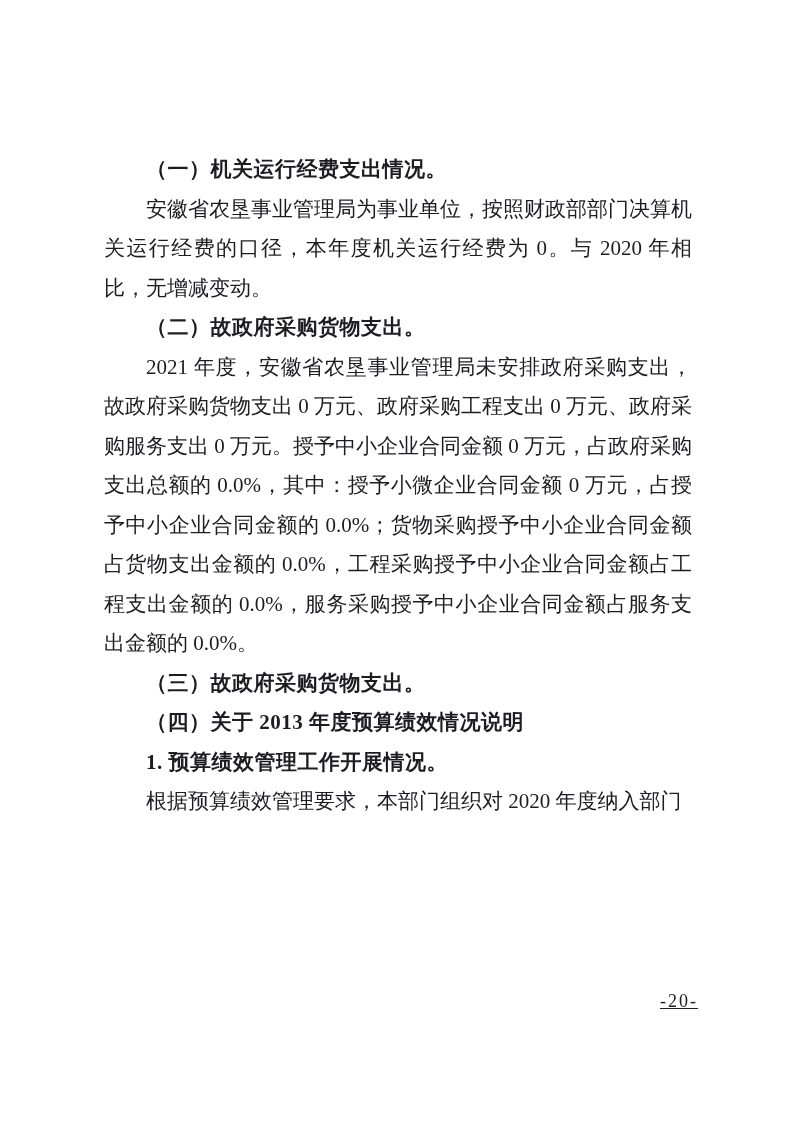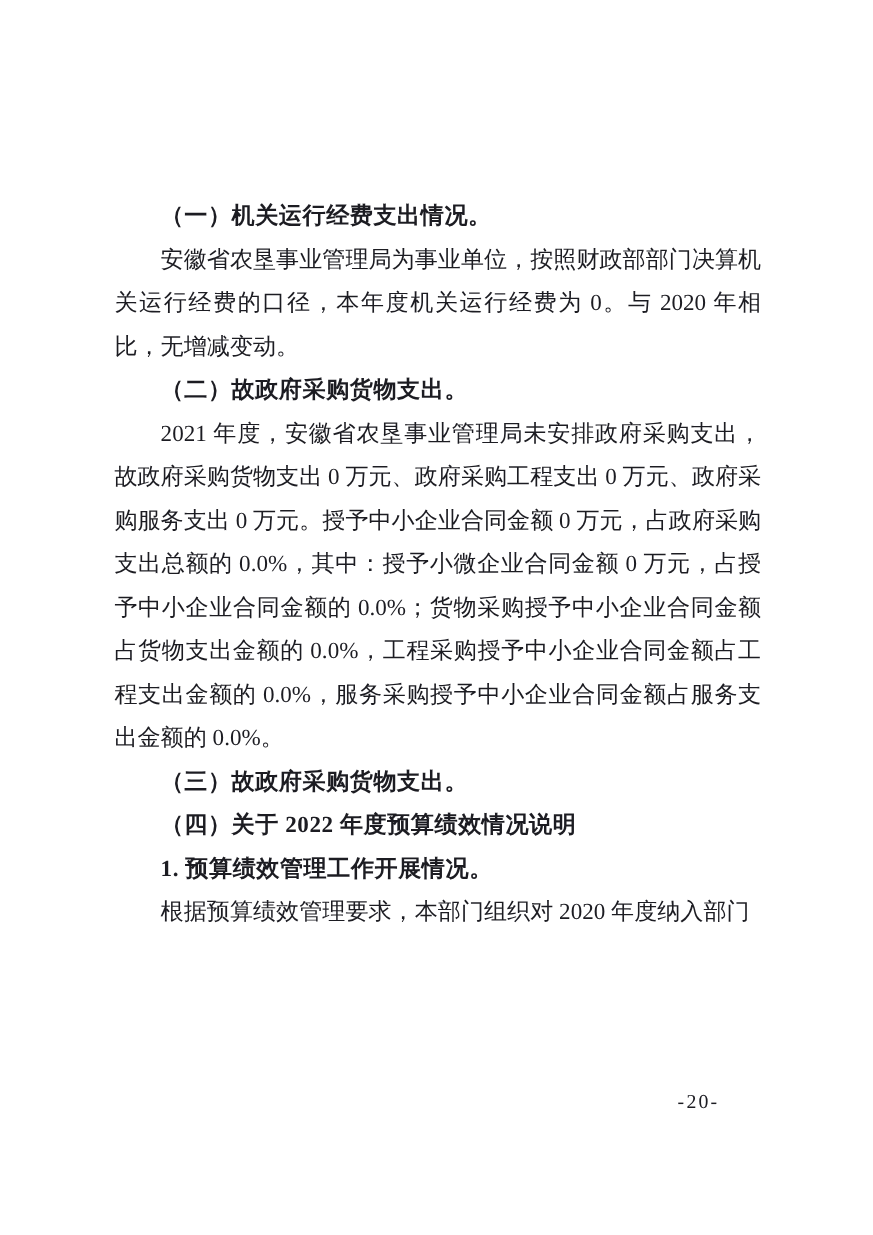--- a/index.html
+++ b/index.html
@@ -14,53 +14,53 @@
     background: #ffffff;
     overflow: hidden;
     font-family: "Liberation Serif", "DejaVu Serif", serif;
     color: #1c1c22;
   }
   .content {
     position: absolute;
     left: 104px;
     top: 150px;
     width: 588px;
-    margin-top: 27px;
   }
   .content p {
     margin: 0;
     font-size: 21px;
     line-height: 39.5px;
     text-indent: 2em;
     text-align: justify;
     word-break: break-all;
   }
   .content p.heading {
     font-weight: bold;
     text-align: left;
     letter-spacing: 0.5px;
   }
   .page-number {
     position: absolute;
-    left: 616px;
+    left: 660px;
     top: 991px;
     font-size: 18px;
     letter-spacing: 2px;
     color: #1c1c22;
     font-family: "Liberation Serif", "DejaVu Serif", serif;
+    text-decoration: underline;
   }
 </style>
 </head>
 <body>
 
 <div class="page">
   <div class="content" id="doc-content">
       <p class="heading">（一）机关运行经费支出情况。</p>
       <p class="para">安徽省农垦事业管理局为事业单位，按照财政部部门决算机关运行经费的口径，本年度机关运行经费为 0。与 2020 年相比，无增减变动。</p>
       <p class="heading">（二）故政府采购货物支出。</p>
       <p class="para">2021 年度，安徽省农垦事业管理局未安排政府采购支出，故政府采购货物支出 0 万元、政府采购工程支出 0 万元、政府采购服务支出 0 万元。授予中小企业合同金额 0 万元，占政府采购支出总额的 0.0%，其中：授予小微企业合同金额 0 万元，占授予中小企业合同金额的 0.0%；货物采购授予中小企业合同金额占货物支出金额的 0.0%，工程采购授予中小企业合同金额占工程支出金额的 0.0%，服务采购授予中小企业合同金额占服务支出金额的 0.0%。</p>
       <p class="heading">（三）故政府采购货物支出。</p>
-      <p class="heading">（四）关于 2022 年度预算绩效情况说明</p>
+      <p class="heading">（四）关于 2013 年度预算绩效情况说明</p>
       <p class="heading">1. 预算绩效管理工作开展情况。</p>
       <p class="para">根据预算绩效管理要求，本部门组织对 2020 年度纳入部门</p>
     </div>
   <div class="page-number">-20-</div>
 </div>
 
 </body></html>

